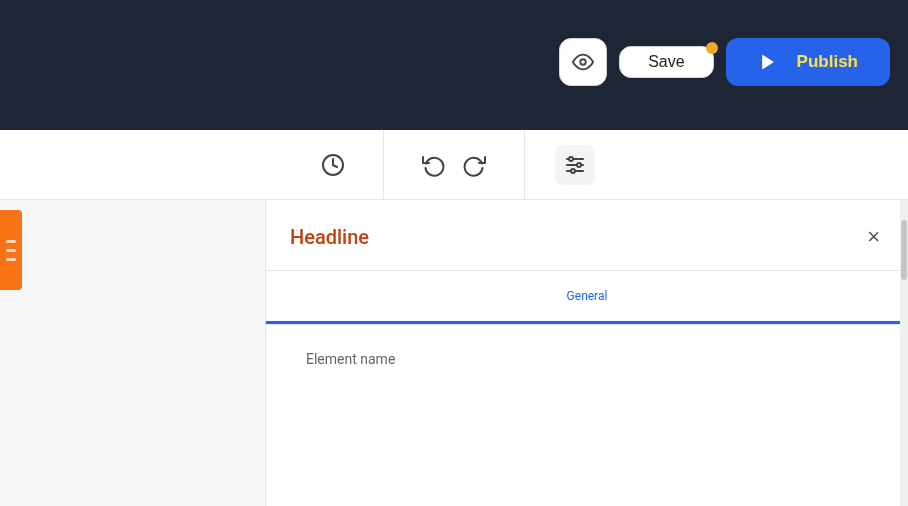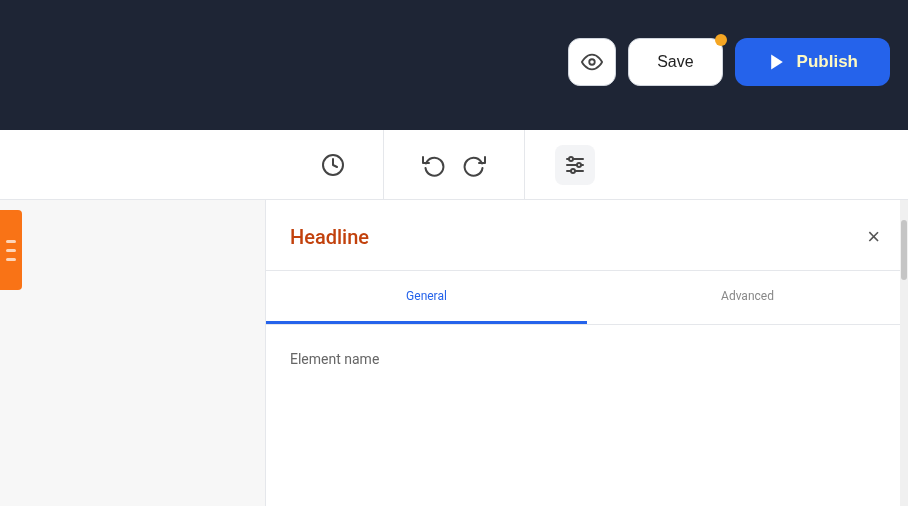--- a/index.html
+++ b/index.html
@@ -41,21 +41,21 @@
       background: #fff;
       display: flex;
       align-items: center;
       justify-content: center;
       cursor: pointer;
       font-size: 20px;
       color: #444;
     }
 
     .btn-save {
-      height: 48px;
+      height: 32px;
       padding: 0 28px;
       border-radius: 12px;
       border: 1.5px solid #d0d5dd;
       background: #fff;
       font-size: 16px;
       font-weight: 500;
       color: #222;
       cursor: pointer;
       position: relative;
     }
@@ -69,27 +69,27 @@
       top: -5px;
       right: -5px;
     }
 
     .btn-publish {
       height: 48px;
       padding: 0 32px;
       border-radius: 12px;
       background: #2563eb;
       border: none;
-      color: #fef9c3;
+      color: #fde047;
       font-size: 17px;
       font-weight: 600;
       cursor: pointer;
       display: flex;
       align-items: center;
-      gap: 10px;
+      gap: 19px;
     }
 
     
     .toolbar-row {
       background: #fff;
       height: 70px;
       width: 100%;
       display: flex;
       align-items: center;
       justify-content: center;
@@ -230,20 +230,21 @@
     
     .panel-body {
       padding: 24px 24px;
       flex: 1;
     }
 
     .field-label {
       font-size: 14px;
       color: #666;
       font-weight: 400;
+      margin-left: 16px;
     }
 
     
     .scrollbar-area {
       position: absolute;
       right: 0;
       top: 0;
       width: 8px;
       height: 100%;
       background: #f0f0f0;
@@ -341,23 +342,20 @@
       <span class="panel-title">Headline</span>
       <button class="close-btn">
         <span>×</span>
       </button>
     </div>
 
     <div class="panel-tabs">
       <div class="tab-item active">
         <span>General</span>
       </div>
-      <div class="tab-item">
-        <span>Advanced</span>
-      </div>
     </div>
 
     <div class="panel-body">
       <span class="field-label">Element name</span>
     </div>
 
     <div class="scrollbar-area">
       <div class="scrollbar-thumb"></div>
     </div>
   </div>

